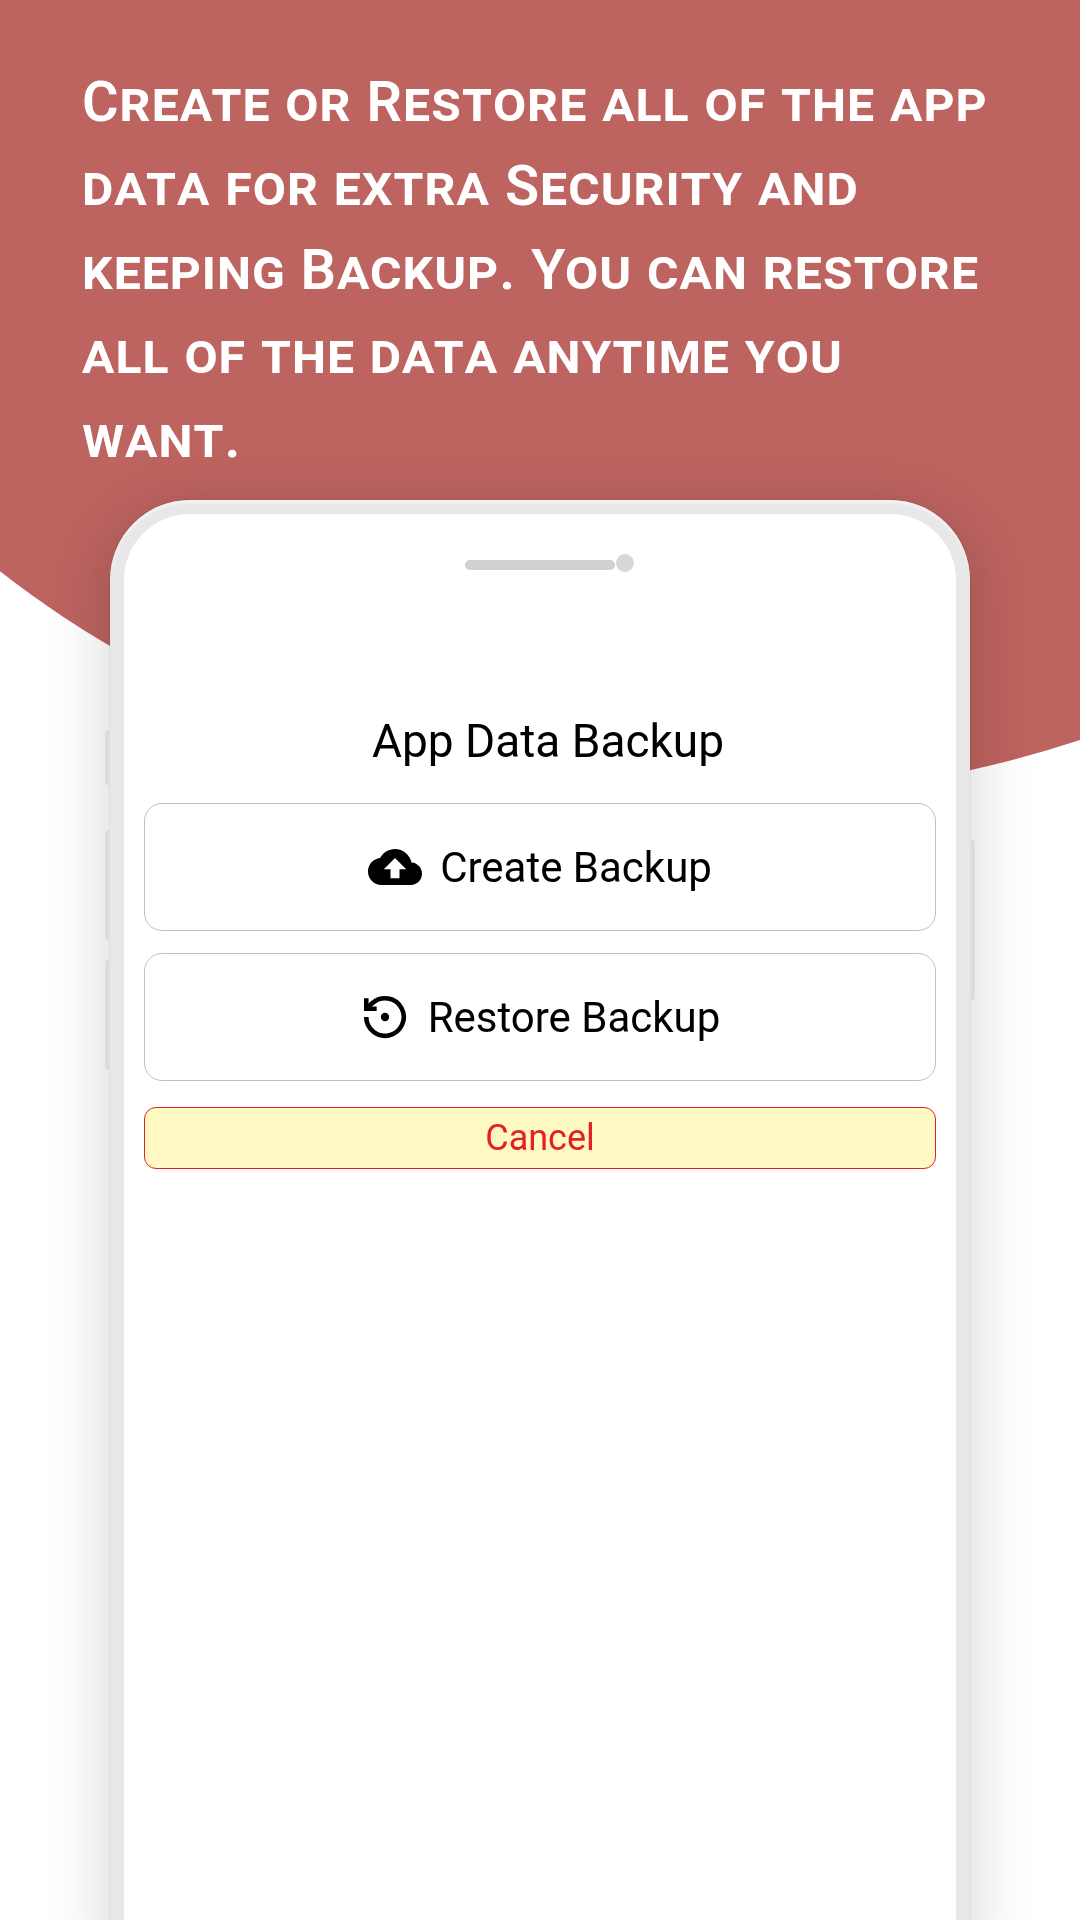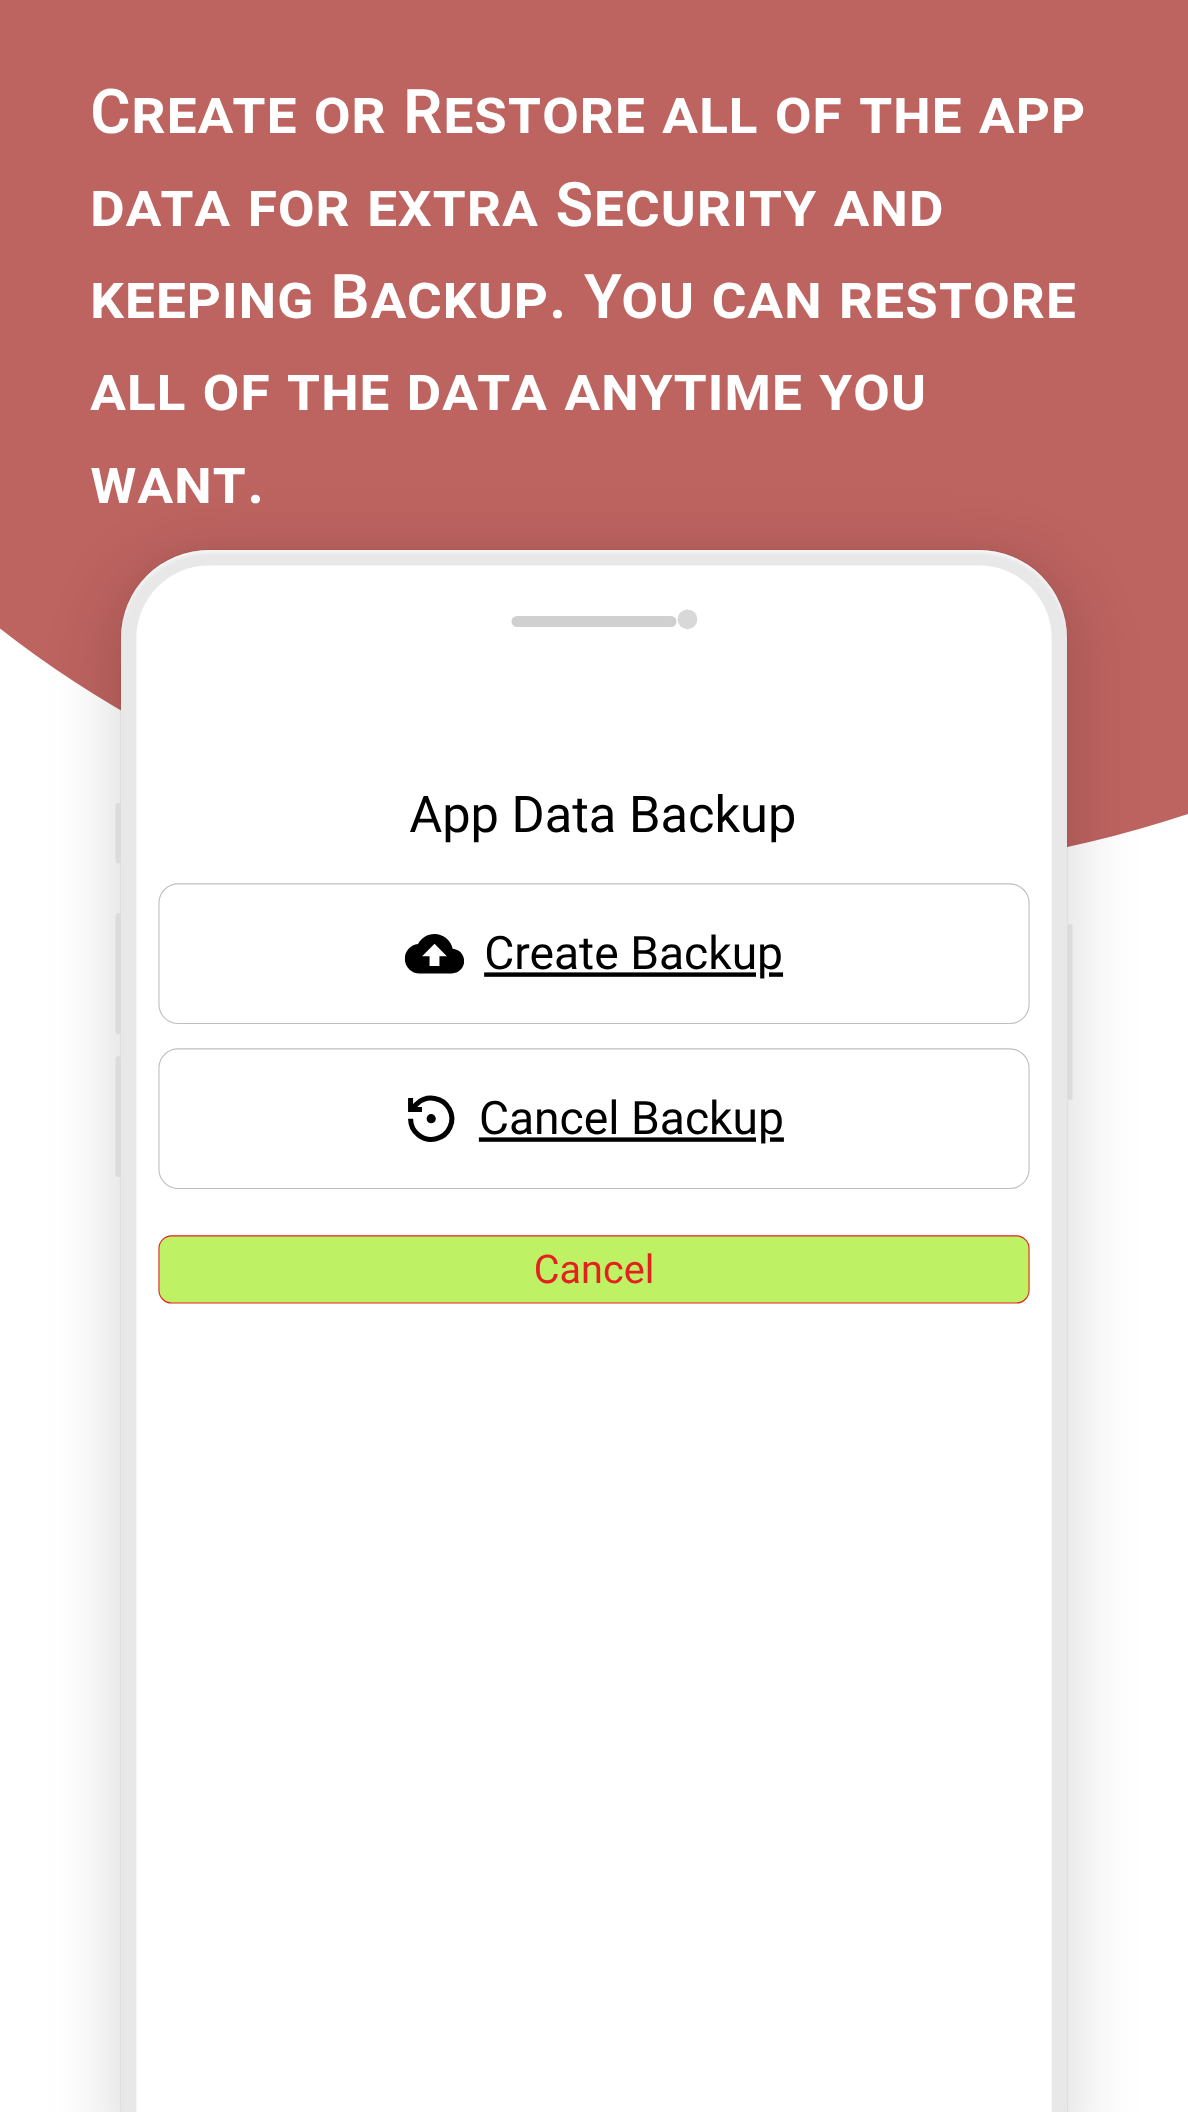--- a/index.html
+++ b/index.html
@@ -147,45 +147,44 @@
       height: 128px;
       border: 1.5px solid #bfbfbf;
       border-radius: 18px;
       background: #ffffff;
       display: flex;
       align-items: center;
       justify-content: center;
       gap: 18px;
       margin-bottom: 22px;
       cursor: pointer;
-      text-decoration: underline;
     }
     
     .action-button .icon {
       display: flex;
       align-items: center;
       justify-content: center;
     }
     
     .action-button .label {
       font-size: 42px;
       font-weight: 400;
       color: #000;
     }
     
     .cancel-button {
       width: 100%;
       height: 62px;
       border: 1.5px solid #e52020;
       border-radius: 12px;
-      background: #bef264;
+      background: #fef9c3;
       display: flex;
       align-items: center;
       justify-content: center;
-      margin-top: 20px;
+      margin-top: 4px;
       cursor: pointer;
     }
     
     .cancel-button .label {
       font-size: 36px;
       font-weight: 400;
       color: #e52020;
     }
   </style>
 </head>
@@ -219,21 +218,21 @@
     </div>
 
     <div class="action-button">
       <span class="icon">
         <svg width="50" height="50" viewBox="0 0 24 24" fill="none" stroke="#000000" stroke-width="2.2">
           <path d="M3 12a9 9 0 1 0 3-6.7L3 8" fill="none"></path>
           <polyline points="3,3 3,8 8,8" fill="none"></polyline>
           <circle cx="12" cy="12" r="2" fill="#000000" stroke="none"></circle>
         </svg>
       </span>
-      <span class="label">Cancel Backup</span>
+      <span class="label">Restore Backup</span>
     </div>
 
     <div class="cancel-button">
       <span class="label">Cancel</span>
     </div>
 
   </div>
 </div>
 
 </body></html>

